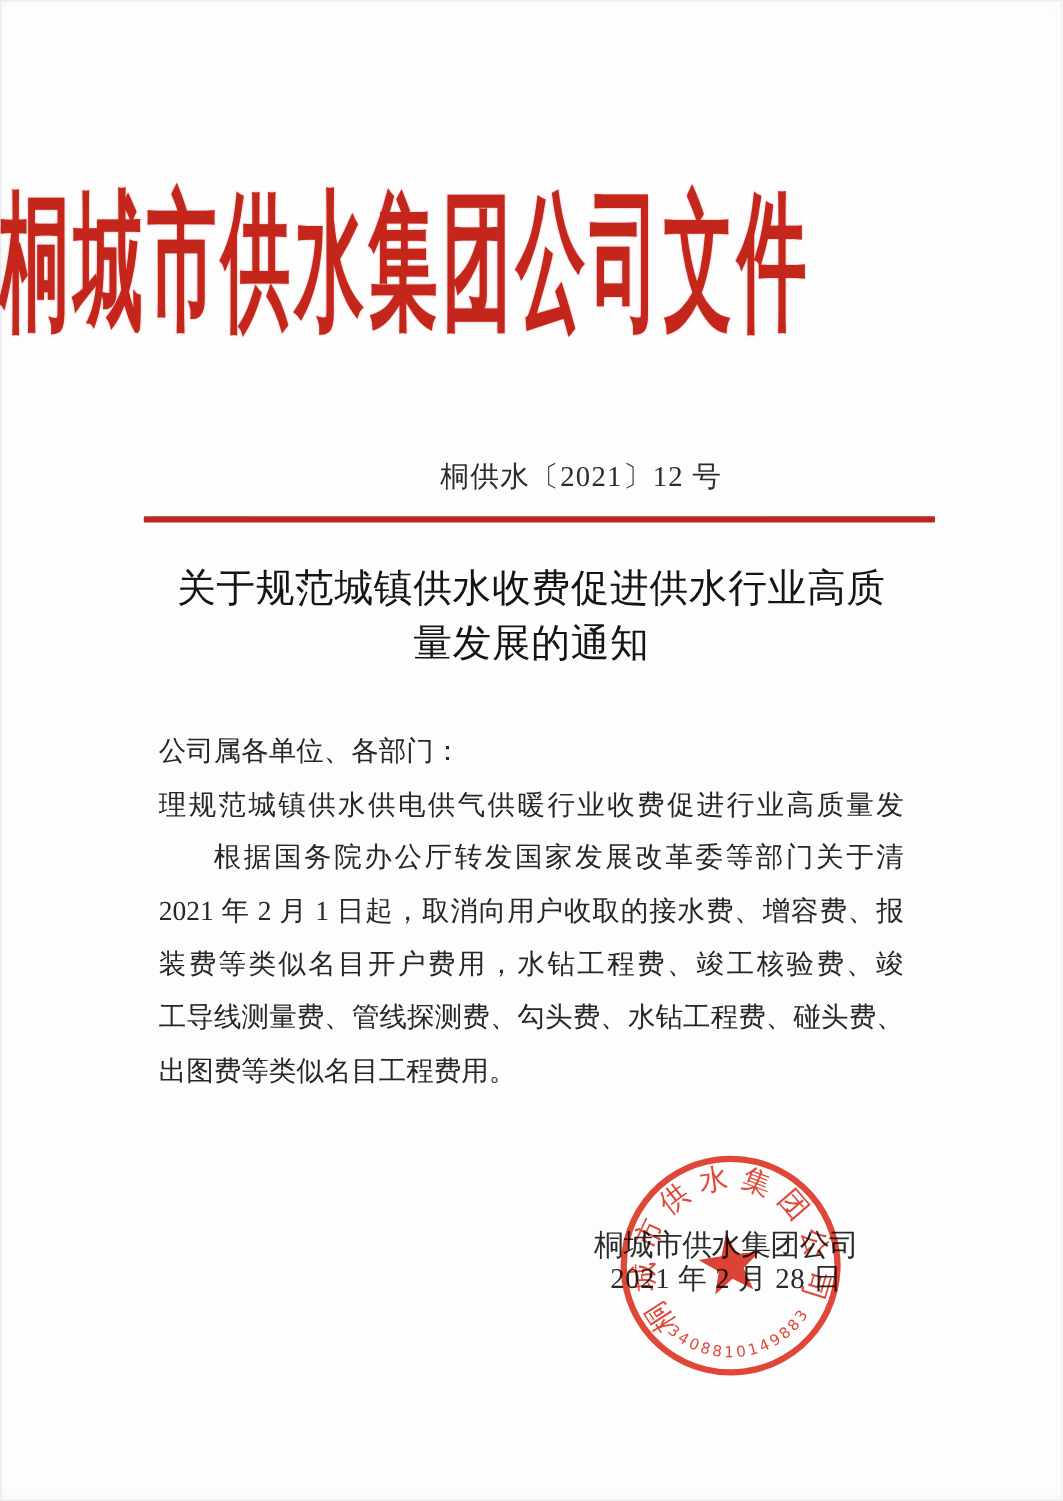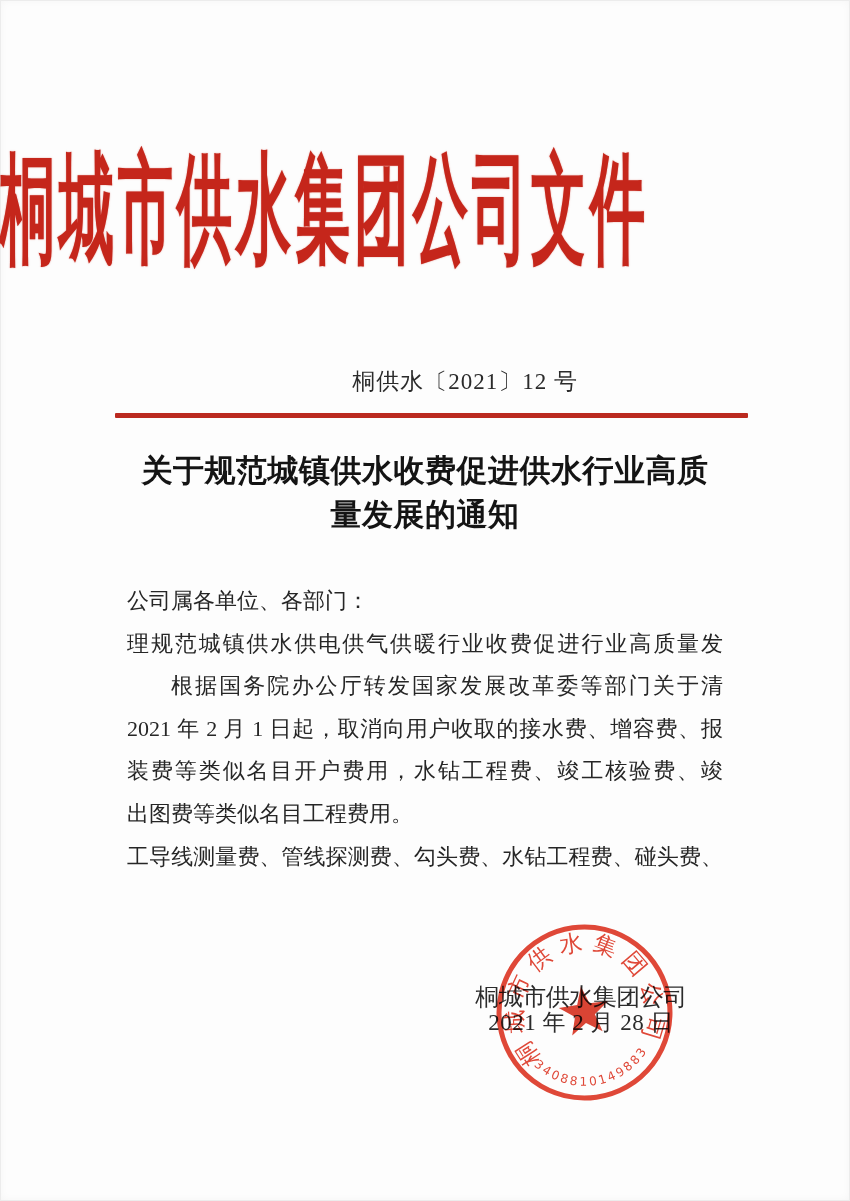--- a/index.html
+++ b/index.html
@@ -33,21 +33,21 @@
     font-size:23px;color:#2b2b2b;letter-spacing:1px;margin-left:40px;
   }
   
   .red-rule{
     position:absolute;top:413px;left:115px;width:633px;height:5px;
     background:#bb2a20;border-radius:1px;
   }
   
   .subject{
     position:absolute;top:449px;left:0;width:100%;
-    text-align:center;font-weight:bold;color:#141414;
+    text-align:center;font-weight:normal;color:#141414;
     font-size:31px;line-height:44px;letter-spacing:.5px;
   }
   
   .body-block{
     position:absolute;top:580px;left:127px;width:596px;
     font-size:22px;line-height:42.6px;color:#262626;
   }
   .body-line{white-space:nowrap;}
   .just{white-space:normal;text-align:justify;text-align-last:justify;}
   .indent{text-indent:2em;}
@@ -87,22 +87,22 @@
     <div>关于规范城镇供水收费促进供水行业高质</div>
     <div>量发展的通知</div>
   </div>
 
   <div class="body-block">
     <div class="body-line">公司属各单位、各部门：</div>
     <div class="body-line just">理规范城镇供水供电供气供暖行业收费促进行业高质量发</div>
     <div class="body-line just indent">根据国务院办公厅转发国家发展改革委等部门关于清</div>
     <div class="body-line just">2021 年 2 月 1 日起，取消向用户收取的接水费、增容费、报</div>
     <div class="body-line just">装费等类似名目开户费用，水钻工程费、竣工核验费、竣</div>
+    <div class="body-line just">工导线测量费、管线探测费、勾头费、水钻工程费、碰头费、</div>
     <div class="body-line">出图费等类似名目工程费用。</div>
-    <div class="body-line just">工导线测量费、管线探测费、勾头费、水钻工程费、碰头费、</div>
   </div>
 
   <div class="sign-block">
     <div class="sign-company">桐城市供水集团公司</div>
     <div class="sign-date">2021 年 2 月 28 日</div>
   </div>
 
   <svg class="seal" viewBox="0 0 180 180">
     <circle class="seal-ring" cx="90" cy="90" r="85"></circle>
     <defs>

